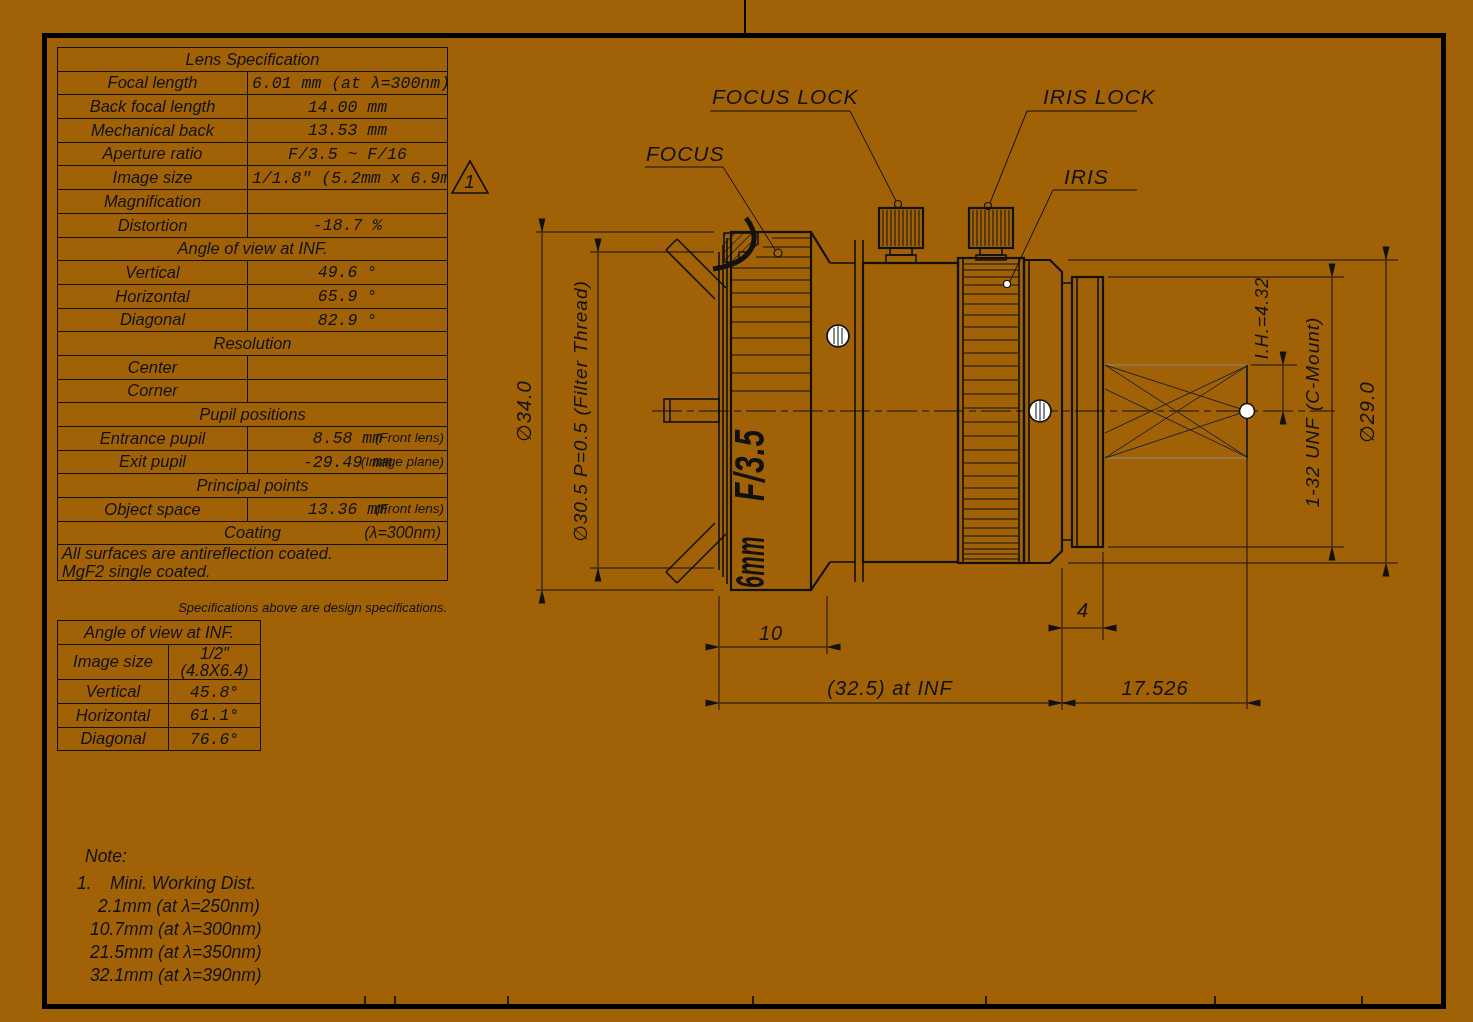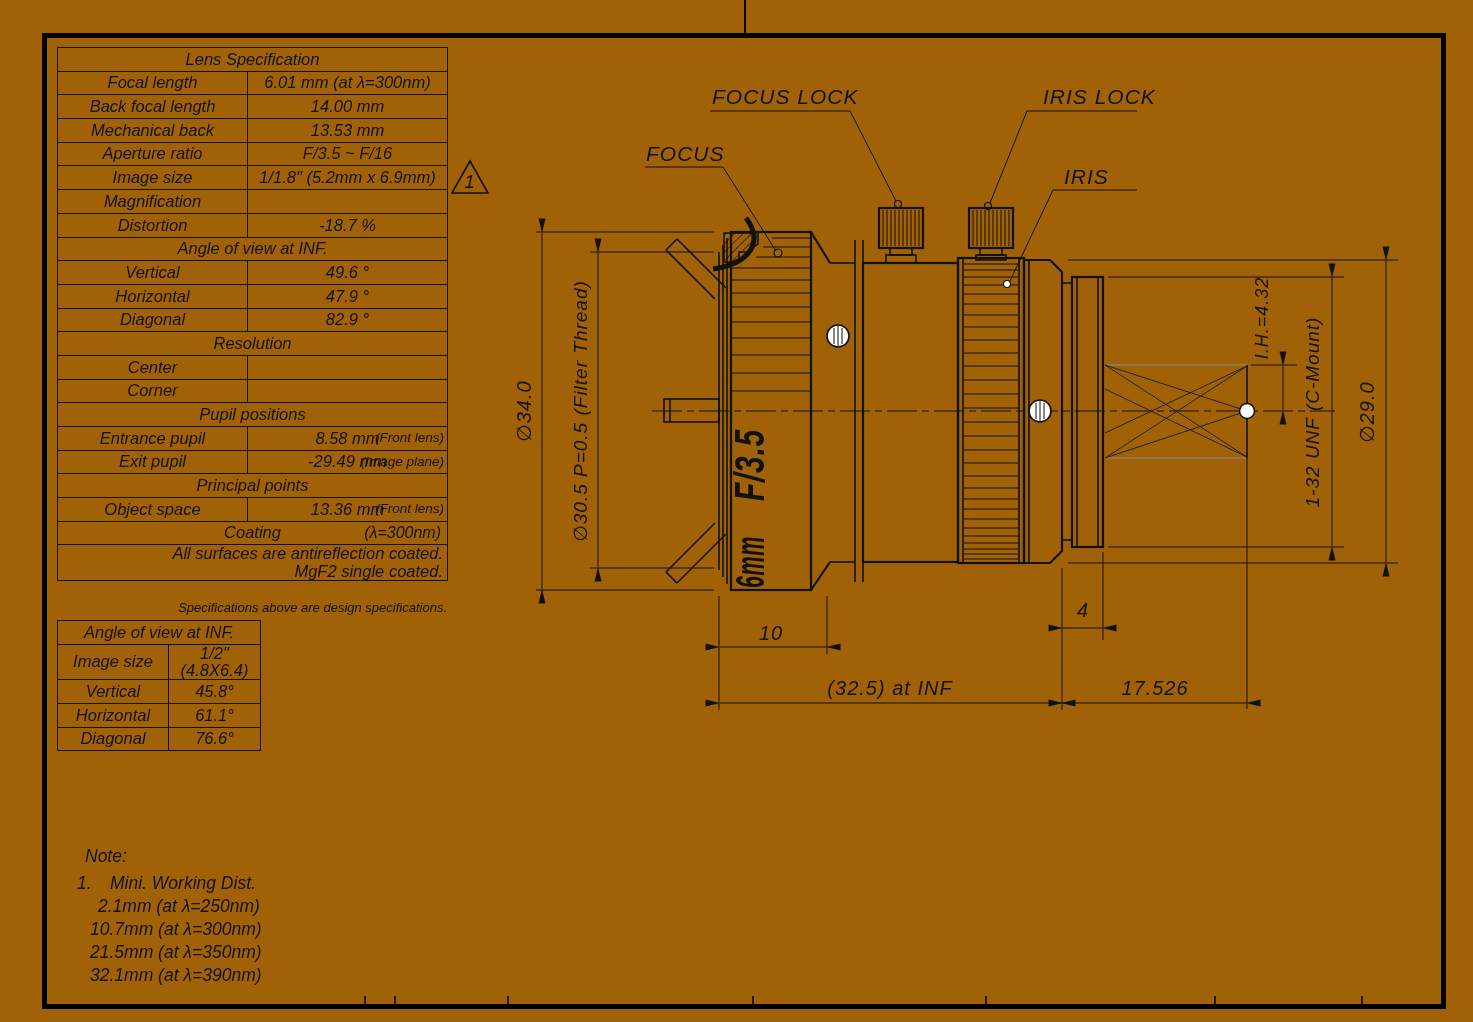--- a/index.html
+++ b/index.html
@@ -10,24 +10,24 @@
   table.spec{position:absolute;border-collapse:collapse;table-layout:fixed;
              font-style:italic;font-size:16.5px;color:#111;}
   table.spec td{border:1.6px solid #111;padding:0 4px;height:23.7px;line-height:1.05;
                 overflow:hidden;white-space:nowrap;}
   table.t1{left:57px;top:47px;width:390px;}
   table.t1 col.c1{width:190px;} table.t1 col.c2{width:200px;}
   td.sec{text-align:center;}
   td.lab{text-align:center;margin-top:31px;}
   td.val{text-align:center;position:relative;}
   td.val .note{position:absolute;right:3px;top:50%;transform:translateY(-50%);font-size:13.5px;padding-left:43px;}
-  td.val .vmain{display:inline-block;}
+  td.val .vmain{display:inline-block;font-family:Liberation Mono, monospace;}
   td.coat{position:relative;text-align:center;}
   td.coat .note{position:absolute;right:6px;top:50%;transform:translateY(-50%);font-size:16px;font-style:italic;}
-  td.merged{height:47px;text-align:right;font-size:16.5px;line-height:1.3;}
+  td.merged{height:47px;text-align:left;font-size:16.5px;line-height:1.3;}
   table.t2{left:57px;top:620px;width:203px;}
   table.t2 col.c1{width:111px;} table.t2 col.c2{width:92px;}
   td.two{height:45px;text-align:center;line-height:1.25;}
   #footnote{position:absolute;left:57px;top:600px;width:390px;text-align:right;
             font-style:italic;font-size:13px;}
   
   #noteblock{position:absolute;left:77px;top:845px;font-style:italic;font-size:17.5px;line-height:23px;}
   #noteblock .ntitle{margin-left:8px;margin-bottom:4px;}
   #noteblock .nitem{display:flex;}
   #noteblock .nnum{width:33px;}
@@ -89,21 +89,21 @@
         </tr>
     <tr>
           <td colspan="2" class="sec">Angle of view at INF.</td>
         </tr>
     <tr>
           <td class="lab">Vertical</td>
         <td class="val"><span class="vmain">49.6 °</span></td>
         </tr>
     <tr>
           <td class="lab">Horizontal</td>
-        <td class="val"><span class="vmain">47.9 °</span></td>
+        <td class="val"><span class="vmain">65.9 °</span></td>
         </tr>
     <tr>
           <td class="lab">Diagonal</td>
         <td class="val"><span class="vmain">82.9 °</span></td>
         </tr>
     <tr>
           <td colspan="2" class="sec">Resolution</td>
         </tr>
     <tr>
           <td class="lab">Center</td>

